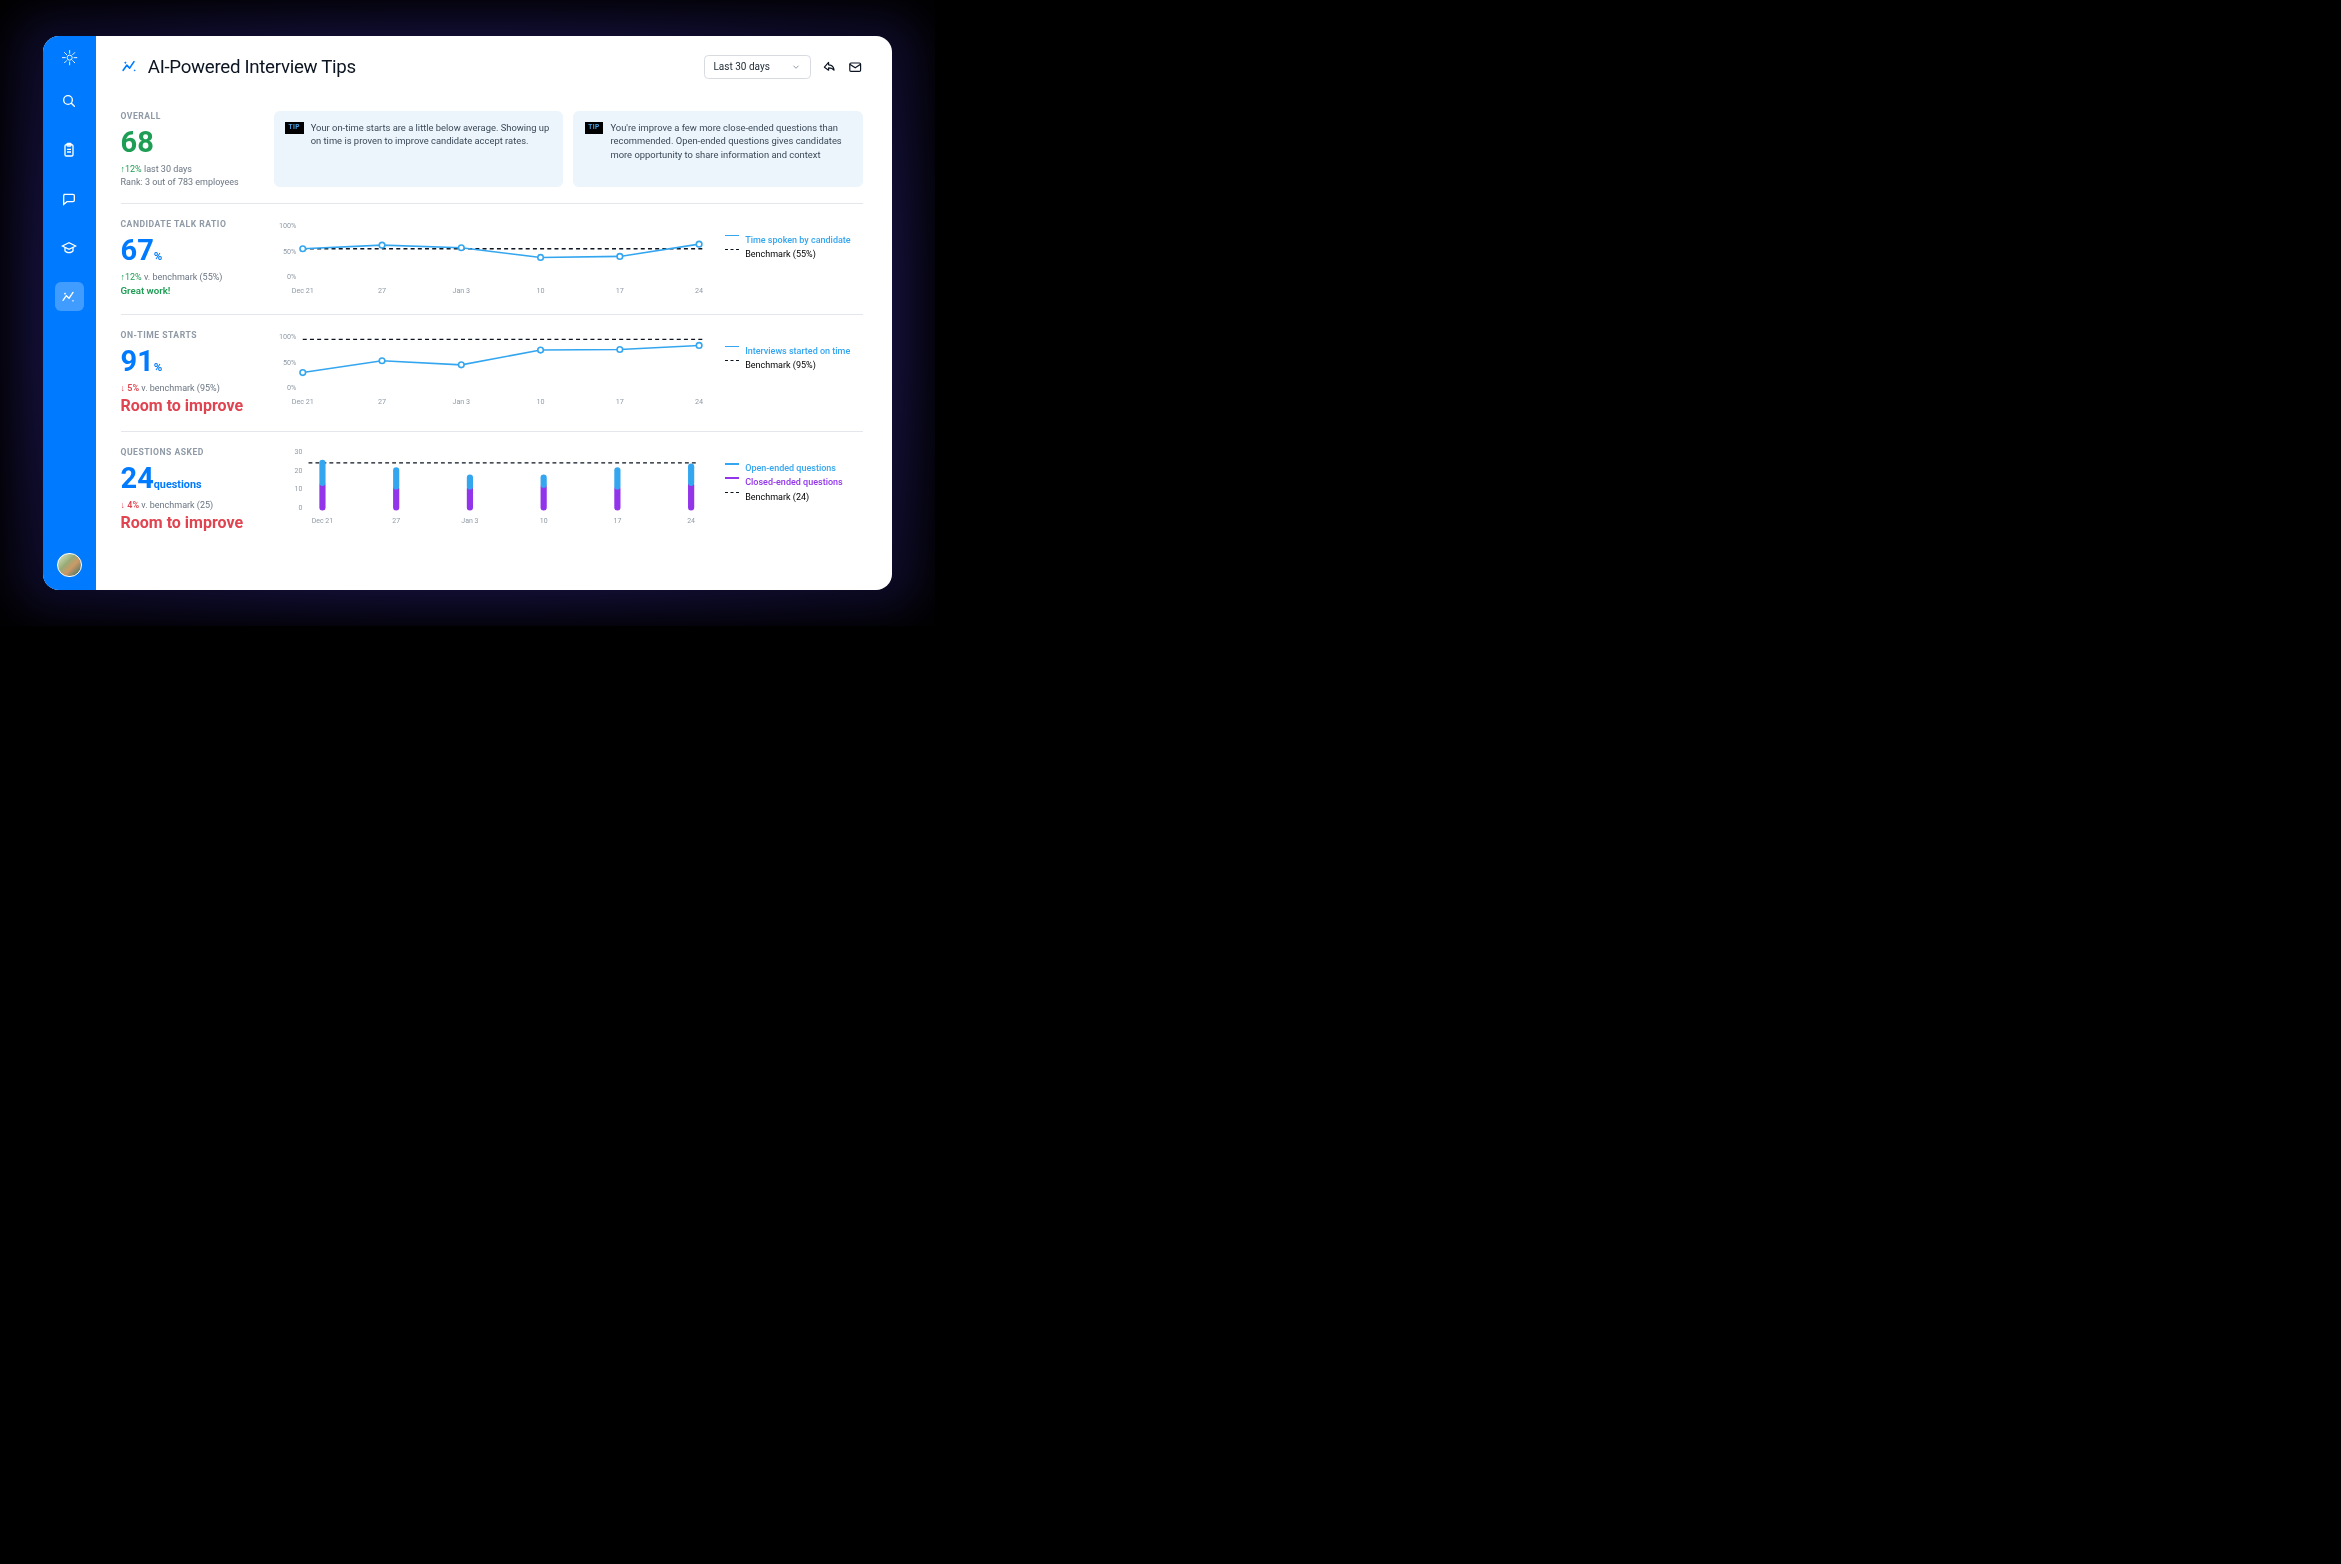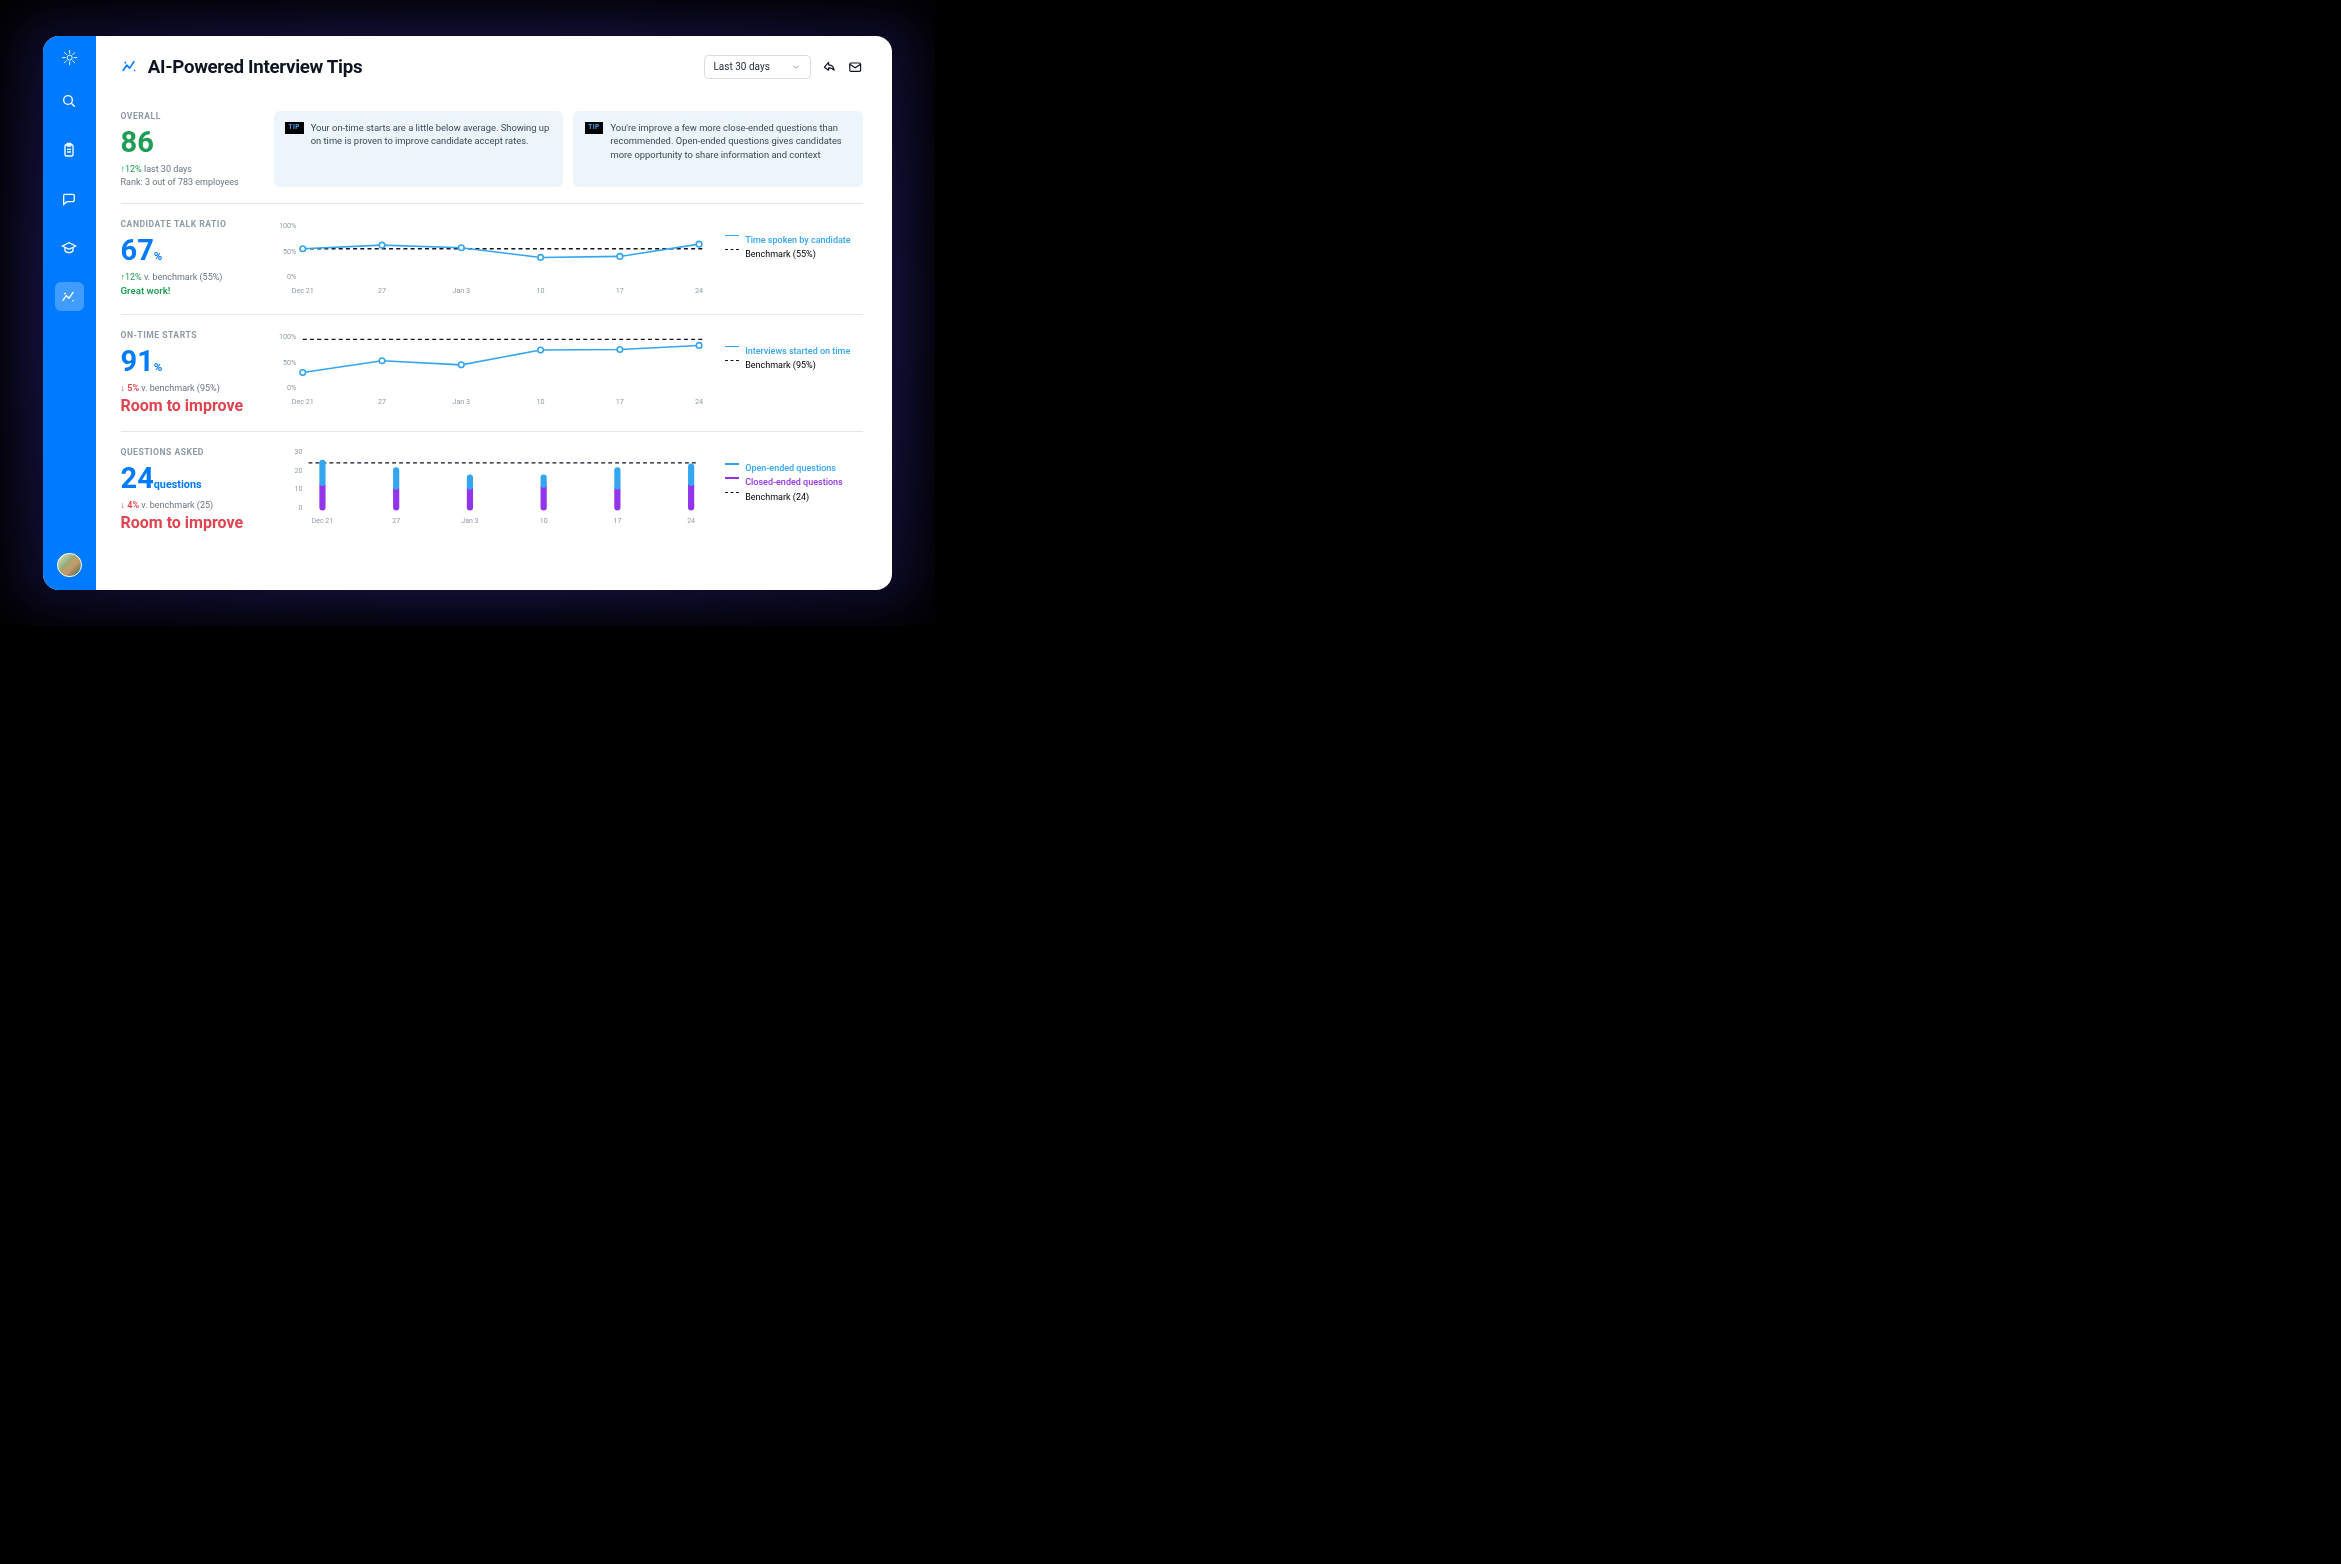--- a/index.html
+++ b/index.html
@@ -34,21 +34,21 @@
   align-items: center;
   padding: 13px 0;
   gap: 20px;
 }
 .sidebar .icon { width: 17.3px; height: 17.3px; color: #fff; display:flex; align-items:center; justify-content:center; }
 .sidebar .nav-item { width: 29px; height: 29px; display:flex; align-items:center; justify-content:center; border-radius: 5.8px; cursor:pointer;}
 .sidebar .nav-item.active { background: rgba(255,255,255,.25); }
 .sidebar .avatar { margin-top: auto; width: 24.5px; height: 24.5px; border-radius: 50%; background: linear-gradient(135deg,#dec,#9a7 40%,#c96 60%,#576 90%); border: 1.4px solid #fff; }
 .main { flex:1; padding: 18.7px 29px 7.2px 24.5px; overflow:auto; }
 .header { display:flex; align-items:center; gap:10px; margin-bottom: 17.3px;}
-.header .title { font-size: 18.7px; font-weight: 700; color:#0c1521; letter-spacing:-0.3px;}
+.header .title { font-size: 18.7px; font-weight: 400; color:#0c1521; letter-spacing:-0.3px;}
 .header .sparkle-trend { width:17.3px; height:17.3px; color:#007bff; }
 .header .spacer { flex:1;}
 .dropdown {
   border:0.7px solid #d7dbe0; border-radius:4.3px; padding:5.8px 8.6px;
   font-size:10px; color:#1c2833; display:flex; align-items:center; gap:21.6px; cursor:pointer;
 }
 .dropdown .chev { color:#7a8591; }
 .hdr-icon { width:16px; height:16px; color:#0c1521; cursor:pointer; display:flex; align-items:center; justify-content:center;}
 .section { display:flex; border-bottom:0.7px solid #e3e6ea; padding: 14px 0 16px 0; margin-bottom:1px;}
 .section:last-child { border-bottom:none; }
@@ -178,21 +178,21 @@
               <rect x="3" y="5" width="18" height="14" rx="2"></rect>
               <path d="M3 7l9 6 9-6"></path>
             </svg>
           </span>
       </div>
     </div>
 
     <div class="section">
       <div class="leftcol">
         <div class="label">OVERALL</div>
-        <div class="big-green">86</div>
+        <div class="big-green">68</div>
         <div class="delta"><span class="up">↑<span>12%</span></span> <span>last 30 days</span></div>
         <div class="rank">Rank: 3 out of 783 employees</div>
       </div>
       <div class="tips">
         <div class="tip">
           <span class="tip-badge">TIP</span>
           <span>Your on-time starts are a little below average. Showing up on time is proven to improve candidate accept rates.</span>
         </div>
         <div class="tip">
           <span class="tip-badge">TIP</span>

